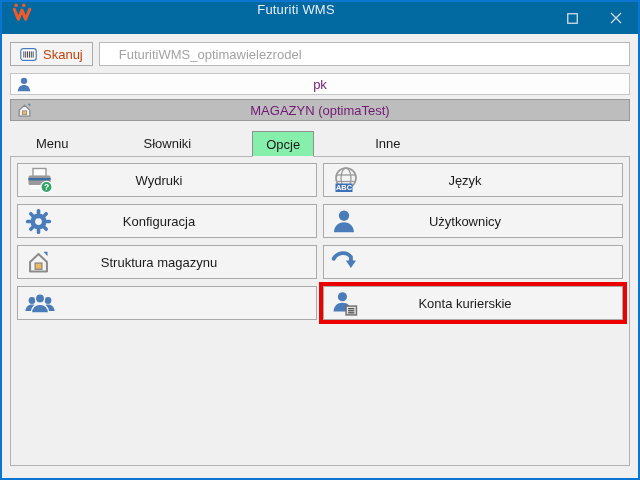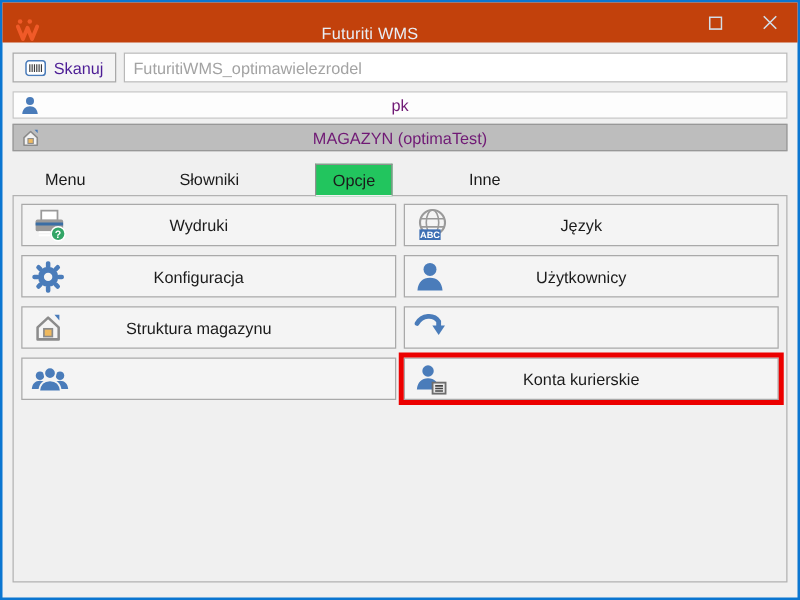--- a/index.html
+++ b/index.html
@@ -1,44 +1,44 @@
 <!DOCTYPE html>
 <html><head>
 <meta charset="utf-8">
 <style>
   html,body{margin:0;padding:0;width:640px;height:480px;overflow:hidden;
     font-family:"Liberation Sans", sans-serif;background:#f0f0f0;}
   *{box-sizing:border-box;}
   .window{width:640px;height:480px;border:2px solid #0b76d1;background:#f0f0f0;
     display:flex;flex-direction:column;}
   
-  .titlebar{height:32px;background:#c2410c;display:flex;align-items:flex-end;flex:0 0 32px;}
+  .titlebar{height:32px;background:#0369a1;display:flex;align-items:flex-start;flex:0 0 32px;}
   .logo{width:40px;display:flex;justify-content:center;align-items:center;}
   .title{flex:1;text-align:center;color:#e8eef6;font-size:13px;letter-spacing:.2px;}
   .wincontrols{display:flex;align-items:center;height:100%;}
   .winbtn{width:44px;height:100%;display:flex;align-items:center;justify-content:center;color:#d3dde7;}
   
   .toolbar{margin:8px 8px 0 8px;height:24px;display:flex;gap:6px;flex:0 0 24px;}
   .scanbtn{display:flex;align-items:center;gap:6px;padding:0 9px;background:#f4f4f4;
-    border:1px solid #a9a9a9;font-size:13px;color:#4c1d95;cursor:default;}
-  .scaninput{flex:1;border:1px solid #b9b9b9;background:#ffffff;padding:0 7px;
+    border:1px solid #a9a9a9;font-size:13px;color:#c2410c;cursor:default;}
+  .scaninput{flex:1;border:1px solid #b9b9b9;background:#ffffff;padding:0 19px;
     font-size:13px;color:#333;font-family:"Liberation Sans",sans-serif;outline:none;}
   .scaninput::placeholder{color:#a3a3a3;}
   
   .infobar{margin:7px 8px 0 8px;height:22px;position:relative;display:flex;align-items:center;
     font-size:13px;color:#701a75;flex:0 0 22px;}
   .infobar .ilabel{position:absolute;left:0;right:0;text-align:center;}
   .infobar .iicon{margin-left:5px;display:flex;align-items:center;}
   .userbar{background:#fdfdfd;border:1px solid #c6c6c6;}
   .magbar{background:#bdbdbd;border:1px solid #989898;margin-top:4px;}
   
   .tabs{margin:10px 8px 0 8px;display:flex;align-items:center;padding-left:12px;flex:0 0 auto;gap:47px;}
   .tab{padding:3px 13px 4px 13px;font-size:13px;color:#1b1b1b;border:1px solid transparent;
     border-bottom:none;cursor:default;}
-  .tab.active{background:#22c55e;border:1px solid #919191;border-bottom:1px solid #f0f0f0;
+  .tab.active{background:#86efac;border:1px solid #919191;border-bottom:1px solid #f0f0f0;
     margin-bottom:-1px;padding-top:5px;position:relative;z-index:2;}
   .panel{flex:1;margin:0 8px 12px 8px;border:1px solid #b2b2b2;background:#f0f0f0;
     padding:6px;display:grid;grid-template-columns:1fr 1fr;grid-auto-rows:34px;
     gap:7px 6px;align-content:start;position:relative;z-index:1;}
   
   .gbtn{border:1px solid #a9a9a9;background:#f4f4f4;position:relative;display:flex;
     align-items:center;cursor:default;}
   .gbtn .gicon{margin-left:7px;display:flex;align-items:center;z-index:1;}
   .gbtn .glabel{position:absolute;left:0;right:16px;text-align:center;font-size:13px;color:#1b1b1b;}
   .gbtn.highlight{outline:4px solid #ec0000;}

